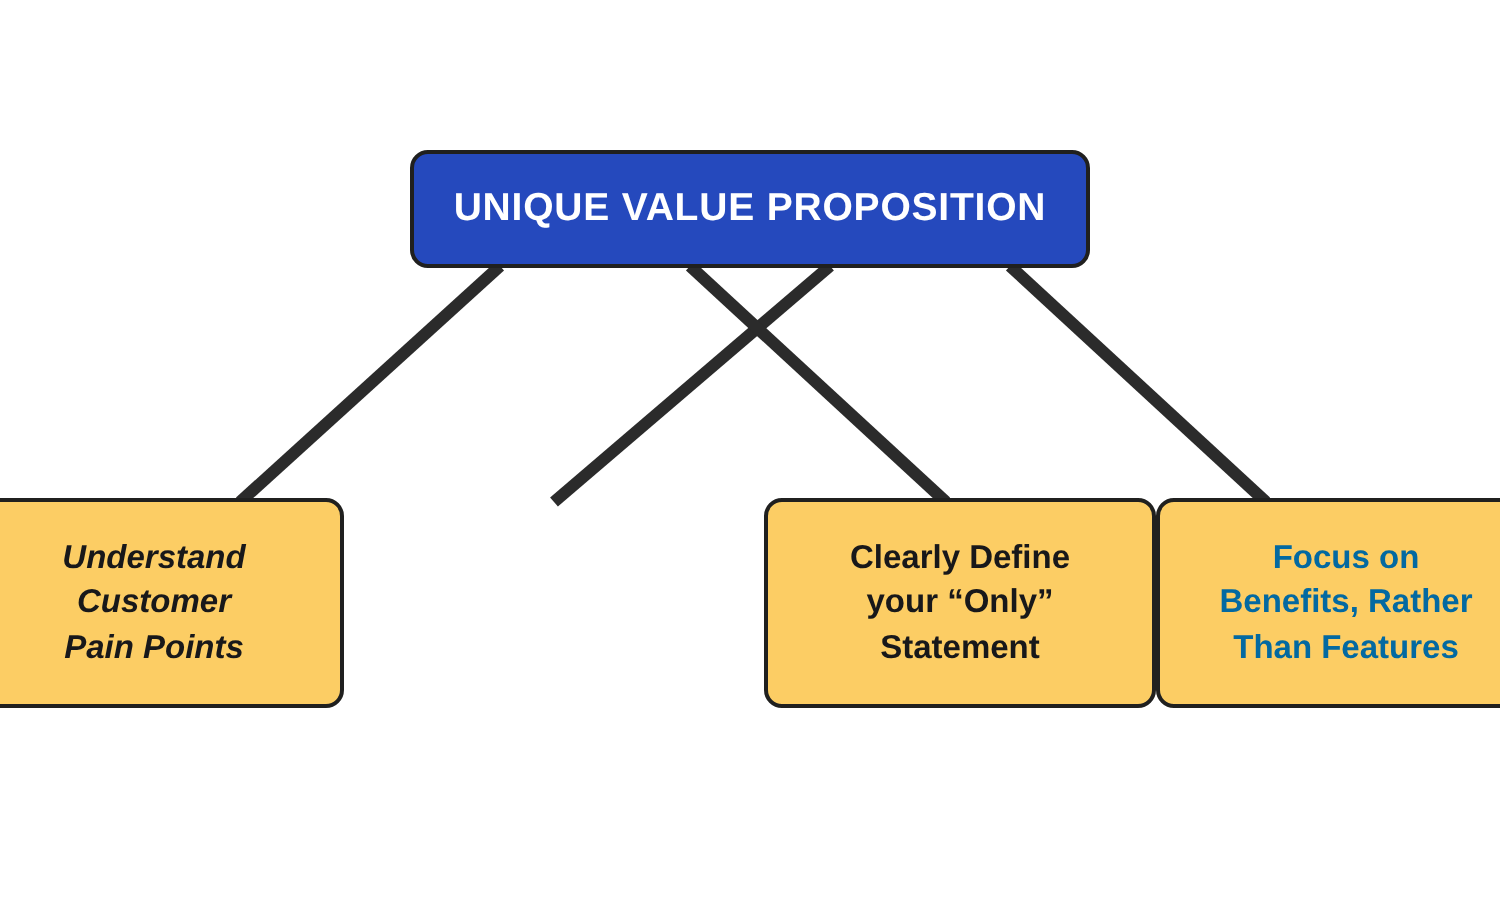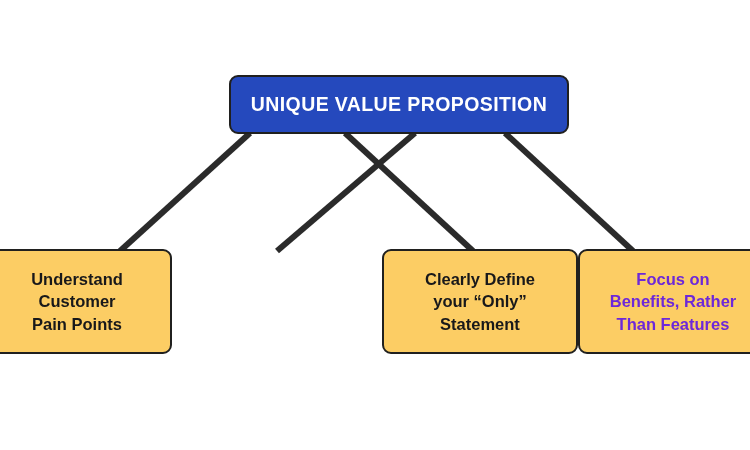--- a/index.html
+++ b/index.html
@@ -91,36 +91,36 @@
 
 <div id="canvas" style="background: rgb(255, 255, 255);">
 
   <svg id="connectors" viewBox="0 0 750 450" width="750" height="450" xmlns="http://www.w3.org/2000/svg">
     <line x1="250" y1="133" x2="120" y2="251" stroke="#2b2b2b" stroke-width="6" stroke-linecap="butt"></line>
     <line x1="415" y1="133" x2="277" y2="251" stroke="#2b2b2b" stroke-width="6" stroke-linecap="butt"></line>
     <line x1="345" y1="133" x2="473" y2="251" stroke="#2b2b2b" stroke-width="6" stroke-linecap="butt"></line>
     <line x1="505" y1="133" x2="633" y2="251" stroke="#2b2b2b" stroke-width="6" stroke-linecap="butt"></line>
   </svg>
 
-  <div id="root-node" style="background: rgb(37, 73, 189); border-color: rgb(32, 32, 31); margin-left: 24px;">
+  <div id="root-node" style="background: rgb(37, 73, 189); border-color: rgb(32, 32, 31);">
     <span class="node-label" style="color: rgb(255, 255, 255);">UNIQUE VALUE PROPOSITION</span>
   </div>
 
   <div id="child-node-0" class="child-node" style="background: rgb(252, 205, 100); border-color: rgb(32, 32, 31);">
-    <span class="node-label" style="color: rgb(24, 24, 26);">Understand
+    <span class="node-label" style="color: rgb(24, 24, 26); font-style: italic;">Understand
 Customer
 Pain Points</span>
   </div>
 
 
   <div id="child-node-2" class="child-node" style="background: rgb(252, 205, 100); border-color: rgb(32, 32, 31);">
     <span class="node-label" style="color: rgb(24, 24, 26);">Clearly Define
 your “Only”
 Statement</span>
   </div>
 
   <div id="child-node-3" class="child-node" style="background: rgb(252, 205, 100); border-color: rgb(32, 32, 31);">
-    <span class="node-label" style="color: #6d28d9;">Focus on
+    <span class="node-label" style="color: #0369a1;">Focus on
 Benefits, Rather
 Than Features</span>
   </div>
 
 </div>
 
 </body></html>

